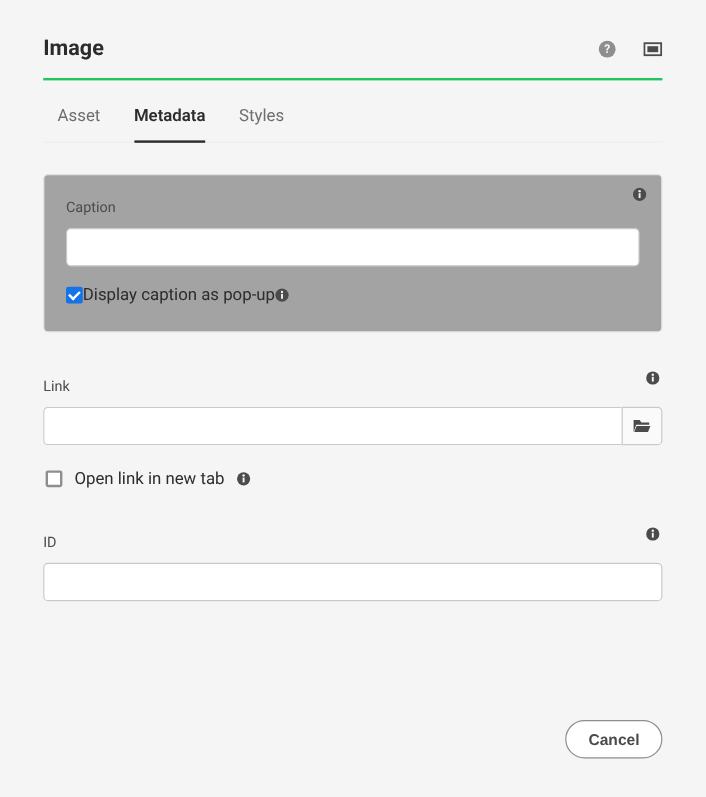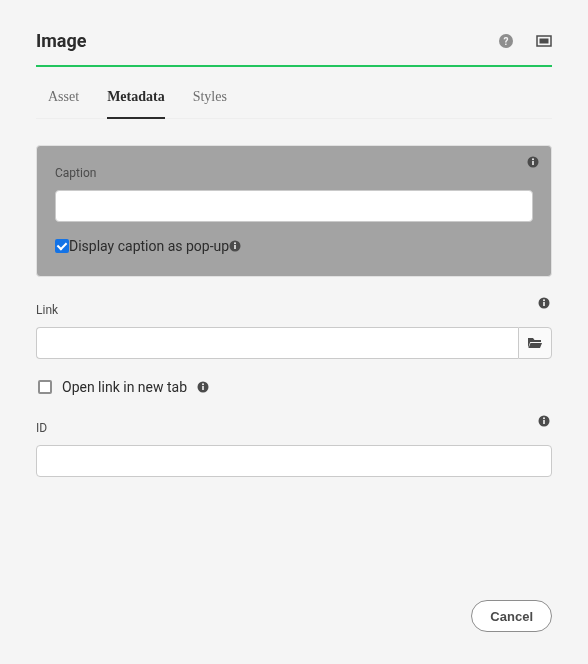--- a/index.html
+++ b/index.html
@@ -43,21 +43,20 @@
       display: inline-flex;
       align-items: center;
       justify-content: center;
       cursor: pointer;
     }
     .tabs {
       display: flex;
       gap: 28px;
       padding: 22px 12px 0 12px;
       border-bottom: 1px solid #eee;
-      font-family: Liberation Serif, serif;
     }
     .tab {
       font-size: 14px;
       color: #6e6e6e;
       padding-bottom: 12px;
       cursor: pointer;
       border-bottom: 2px solid transparent;
       margin-bottom: -1px;
     }
     .tab.active {
@@ -132,21 +131,21 @@
       border: solid #fff;
       border-width: 0 2px 2px 0;
       transform: rotate(45deg) translate(-1px, -1px);
     }
     .checkbox-label {
       font-size: 14px;
       color: #2c2c2c;
     }
     .outer-field {
       position: relative;
-      margin-top: 26px;
+      margin-top: 38px;
     }
     .outer-field .info-icon.abs {
       top: -6px;
       right: 2px;
     }
     .input-with-btn {
       display: flex;
       margin-top: 4px;
     }
     .input-with-btn .text-input {

